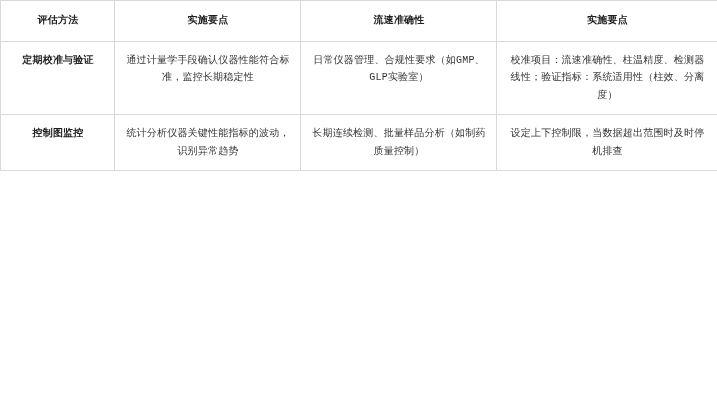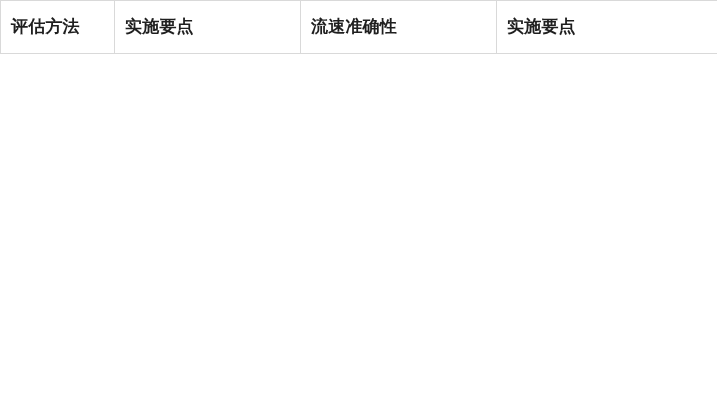--- a/index.html
+++ b/index.html
@@ -26,26 +26,27 @@
   table.method-table col.c0 { width: 114px; }
   table.method-table col.c1 { width: 186px; }
   table.method-table col.c2 { width: 196px; }
   table.method-table col.c3 { width: 221px; }
 
   table.method-table th,
   table.method-table td {
     border: 1px solid #d9d9d9;
     vertical-align: top;
     padding: 10px 9px 10px 10px;
-    font-size: 17px;
+    font-size: 10px;
     line-height: 1.75;
     font-weight: normal;
-    text-align: left;
+    text-align: center;
     letter-spacing: 0.2px;
     word-break: break-all;
+    font-family: Liberation Mono, monospace;
   }
   table.method-table thead th {
     font-weight: bold;
     color: #1f1f1f;
     padding-top: 11px;
     padding-bottom: 11px;
   }
   table.method-table tbody td.col-method {
     font-weight: bold;
     color: #1f1f1f;
@@ -70,15 +71,27 @@
     </colgroup>
     <thead>
       <tr>
         <th>评估方法</th>
         <th>实施要点</th>
         <th>流速准确性</th>
         <th>实施要点</th>
       </tr>
     </thead>
     <tbody>
+      <tr>
+        <td class="col-method">定期校准与验证</td>
+        <td>通过计量学手段确认仪器性能符合标准，监控长期稳定性</td>
+        <td>日常仪器管理、合规性要求（如GMP、GLP实验室）</td>
+        <td>校准项目：流速准确性、柱温精度、检测器线性；验证指标：系统适用性（柱效、分离度）</td>
+      </tr>
+      <tr>
+        <td class="col-method">控制图监控</td>
+        <td>统计分析仪器关键性能指标的波动，识别异常趋势</td>
+        <td>长期连续检测、批量样品分析（如制药质量控制）</td>
+        <td>设定上下控制限，当数据超出范围时及时停机排查</td>
+      </tr>
     </tbody>
   </table>
 </div>
 
 </body></html>

